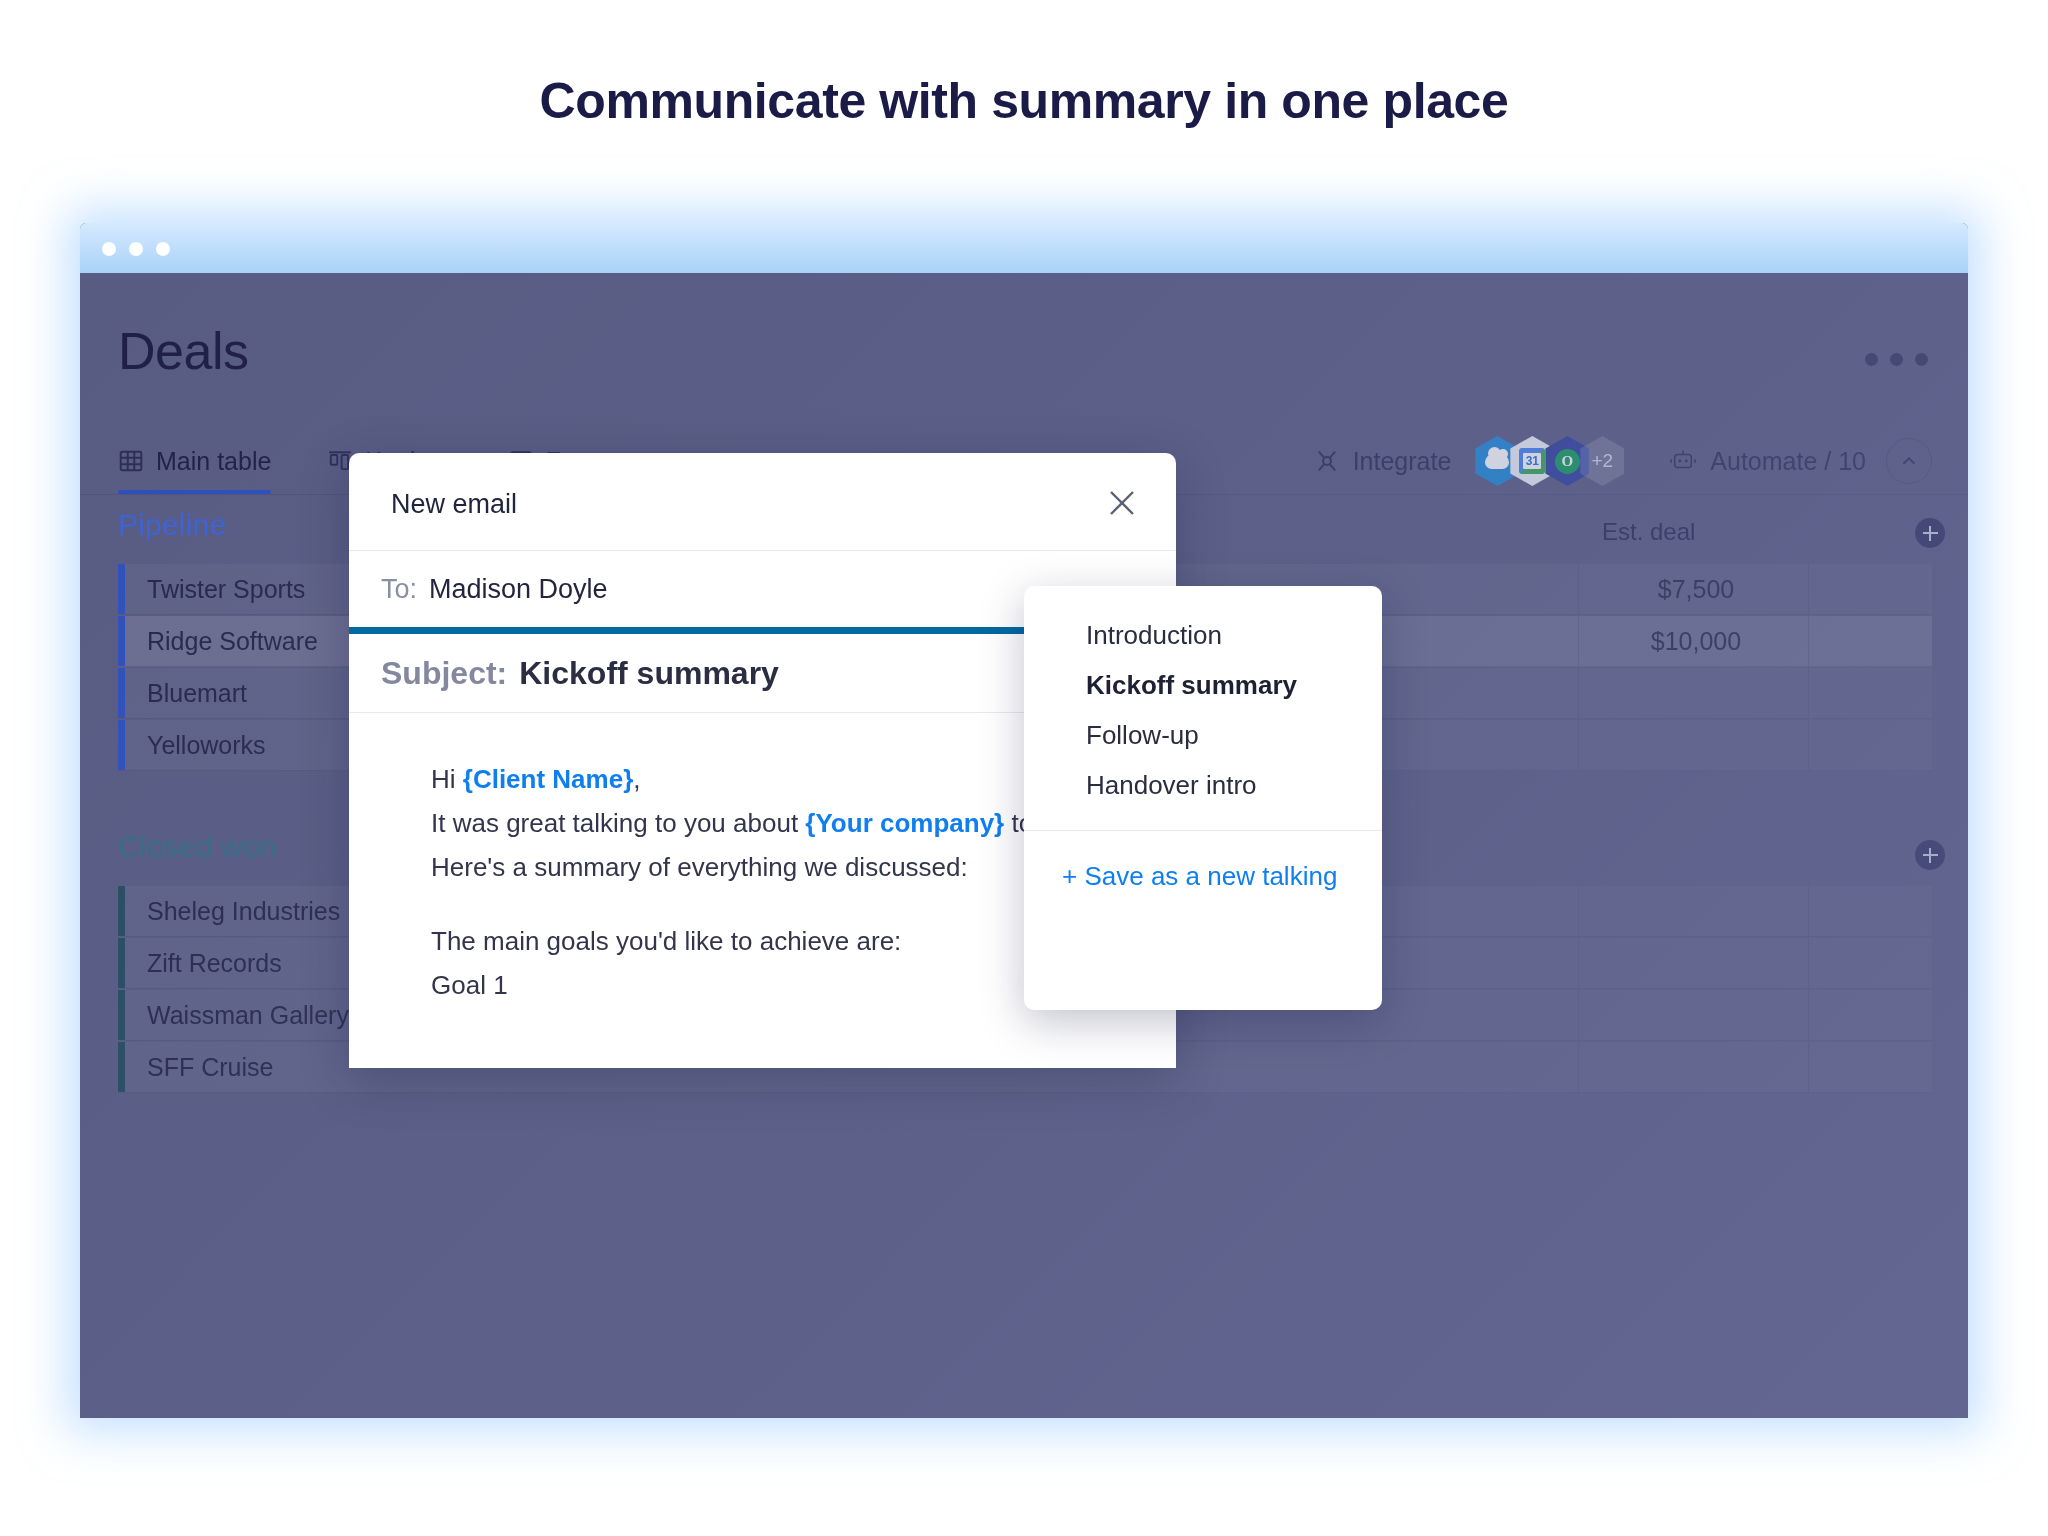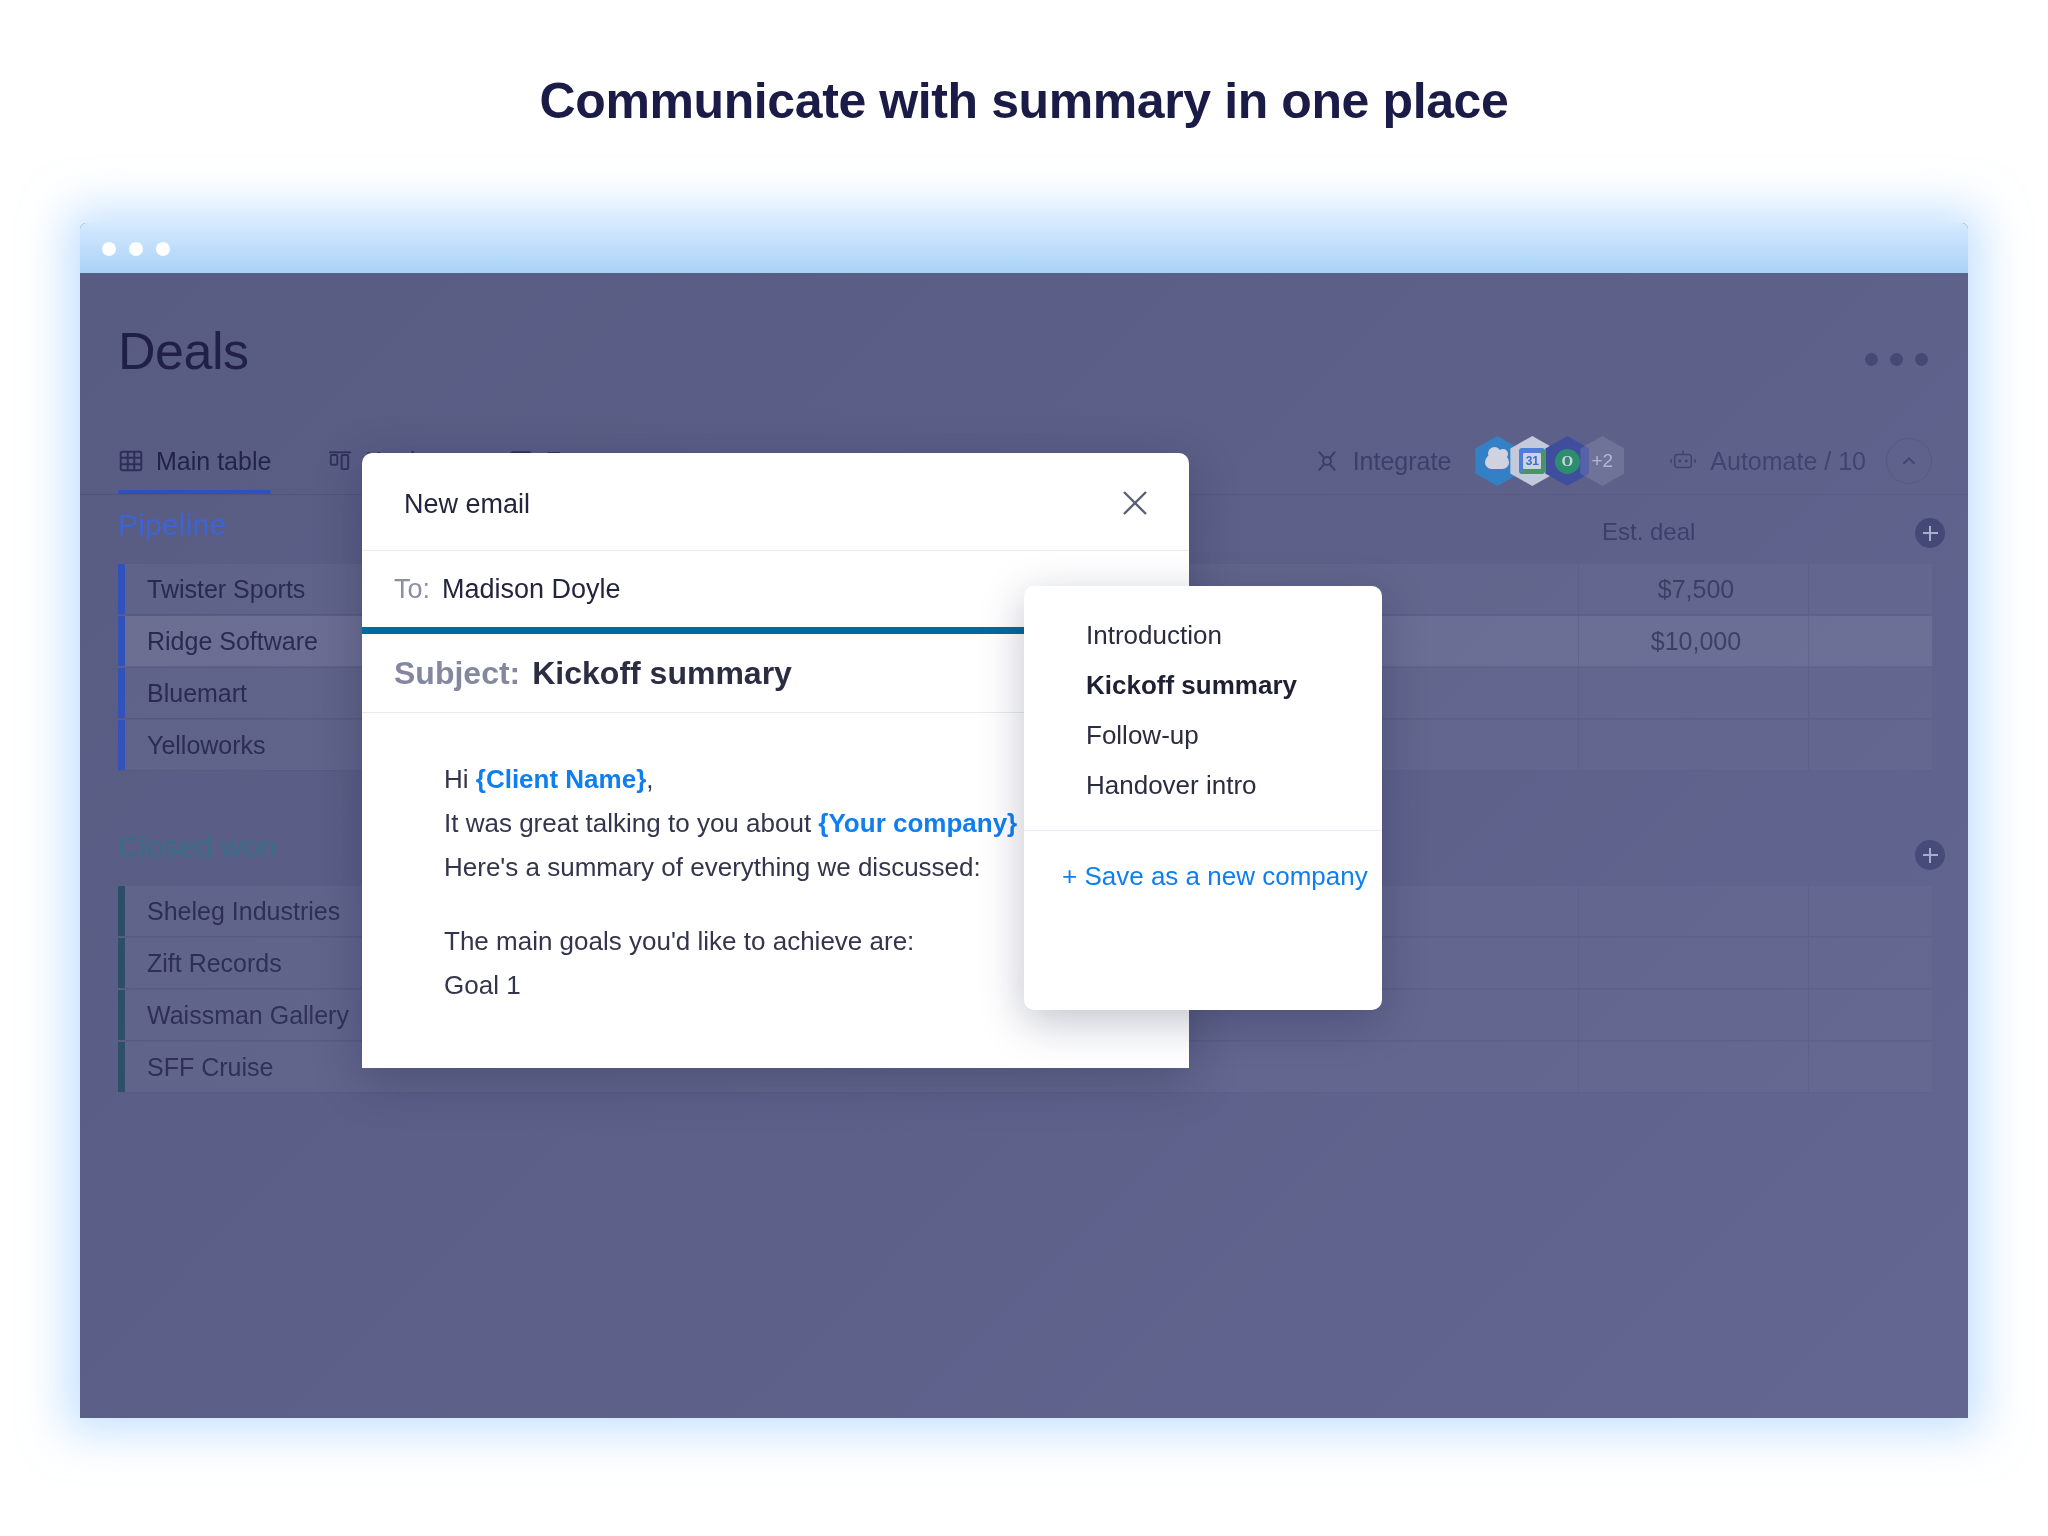--- a/index.html
+++ b/index.html
@@ -287,21 +287,21 @@
     position: absolute;
     left: 1690px;
     top: 0; bottom: 0;
     width: 1px;
     background: rgba(48,50,86,0.22);
   }
 
   
   .email-modal {
     position: absolute;
-    left: 362px;
+    left: 349px;
     top: 453px;
     width: 827px;
     height: 615px;
     background: #ffffff;
     border-radius: 10px 10px 0 0;
     box-shadow: 0 12px 48px rgba(20,25,60,0.28);
     overflow: hidden;
     z-index: 20;
   }
   .email-head {
@@ -642,14 +642,14 @@
 
 
   <div class="tpl-list">
     <div class="tpl-item">Introduction</div>
     <div class="tpl-item selected">Kickoff summary</div>
     <div class="tpl-item">Follow-up</div>
     <div class="tpl-item">Handover intro</div>
   </div>
 
   <div class="tpl-divider"></div>
-  <div class="tpl-save">+ Save as a new company</div>
+  <div class="tpl-save">+ Save as a new talking</div>
 </div>
 
 </body></html>

